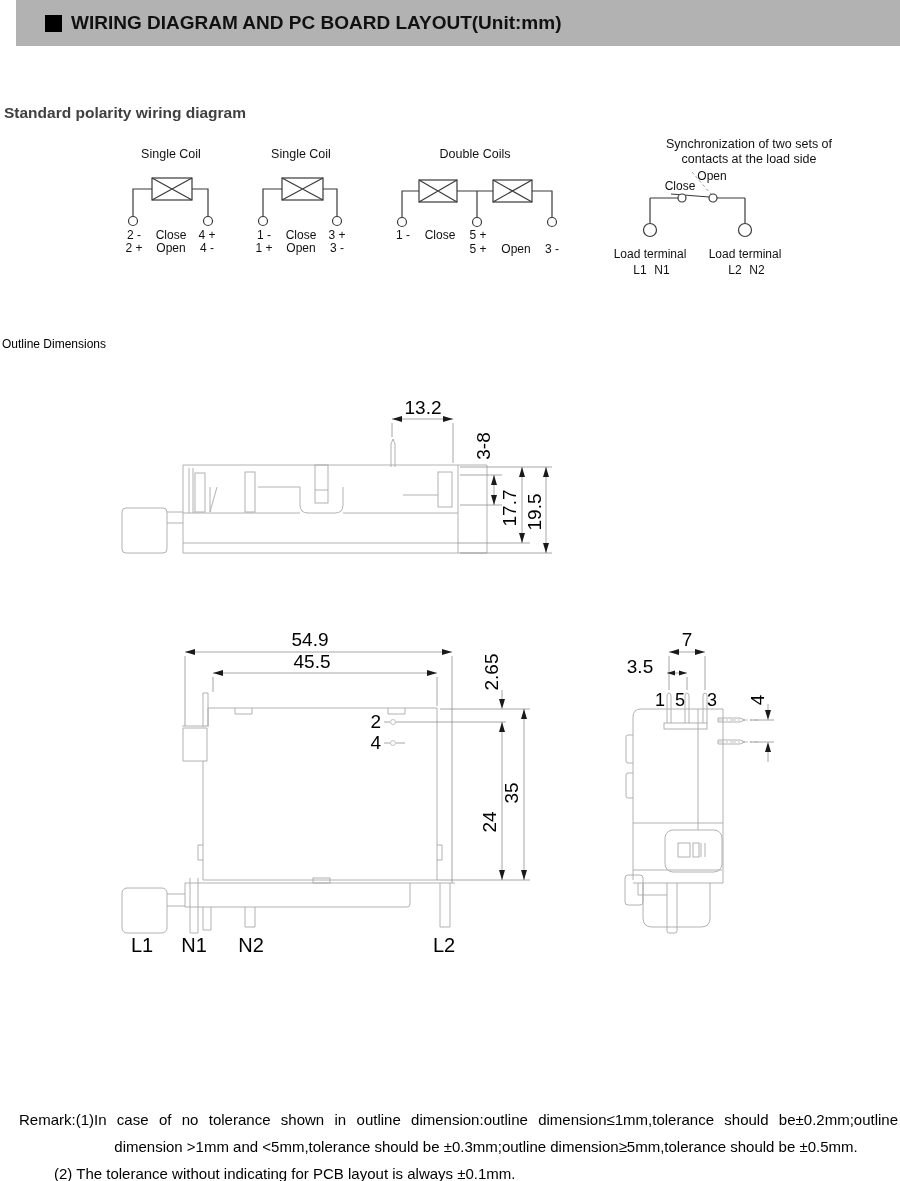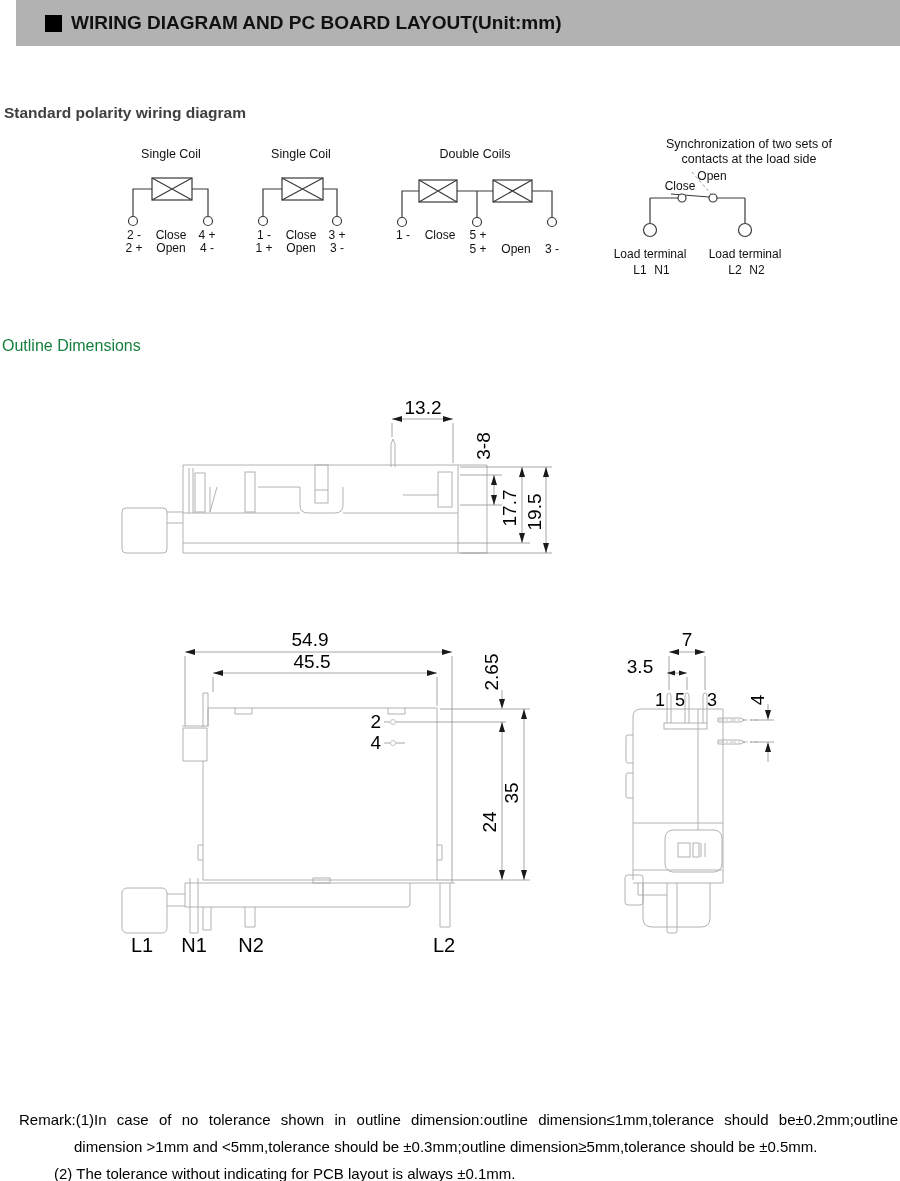--- a/index.html
+++ b/index.html
@@ -3,38 +3,38 @@
 <meta charset="utf-8">
 <style>
   html,body{margin:0;padding:0;background:#fff;}
   .page{position:relative;width:900px;height:1181px;background:#ffffff;
         font-family:"Liberation Sans", sans-serif;overflow:hidden;}
   .header-bar{position:absolute;left:16px;top:0;width:900px;height:46px;
         background:#b2b2b2;display:flex;align-items:center;padding-left:16px;}
   .header-square{width:17px;height:17px;background:#000;margin-left:13px;margin-right:9px;flex:0 0 auto;}
   .header-title{font-size:19px;font-weight:bold;color:#111;letter-spacing:0px;}
   .section-heading{position:absolute;left:4px;top:80px;font-size:15.5px;font-weight:bold;color:#404040;margin-top:24px;}
-  .outline-heading{position:absolute;left:2px;top:337px;font-size:16px;font-weight:normal;color:#15803d;}
+  .outline-heading{position:absolute;left:2px;top:337px;font-size:12px;font-weight:normal;color:#000000;}
   svg{position:absolute;overflow:visible;}
   svg text{font-family:"Liberation Sans", sans-serif;fill:#111;}
   .wire{stroke:#3a3a3a;stroke-width:1.2;fill:none;}
   .wire-c{stroke:#3a3a3a;stroke-width:1.2;fill:#fff;}
   .dash{stroke:#9a9a9a;stroke-width:1;fill:none;stroke-dasharray:3,2.5;}
   .wt{font-size:12px;}
   .wtitle{font-size:12.5px;}
   .g{stroke:#a9a9a9;stroke-width:0.9;fill:none;}
   .gx{stroke:#b4b4b4;stroke-width:0.8;fill:none;}
   .dl{stroke:#8f8f8f;stroke-width:0.8;fill:none;}
   .ar{fill:#1a1a1a;stroke:none;}
   .dt{font-size:19px;fill:#000;}
   .term{font-size:20px;fill:#000;}
   .pinlab{font-size:18px;fill:#000;}
   .remark{position:absolute;left:0;top:1106px;width:898px;font-size:15px;color:#000;line-height:27px;}
   .remark .l1{text-align:justify;text-align-last:justify;padding-left:19px;}
-  .remark .l2{padding-left:74px;}
+  .remark .l2{padding-left:74px;text-align:center;}
   .remark .l3{padding-left:54px;}
 </style>
 </head>
 <body>
 
 <div class="page">
 
   <div class="header-bar">
     <div class="header-square"></div>
     <div class="header-title">WIRING DIAGRAM AND PC BOARD LAYOUT(Unit:mm)</div>

